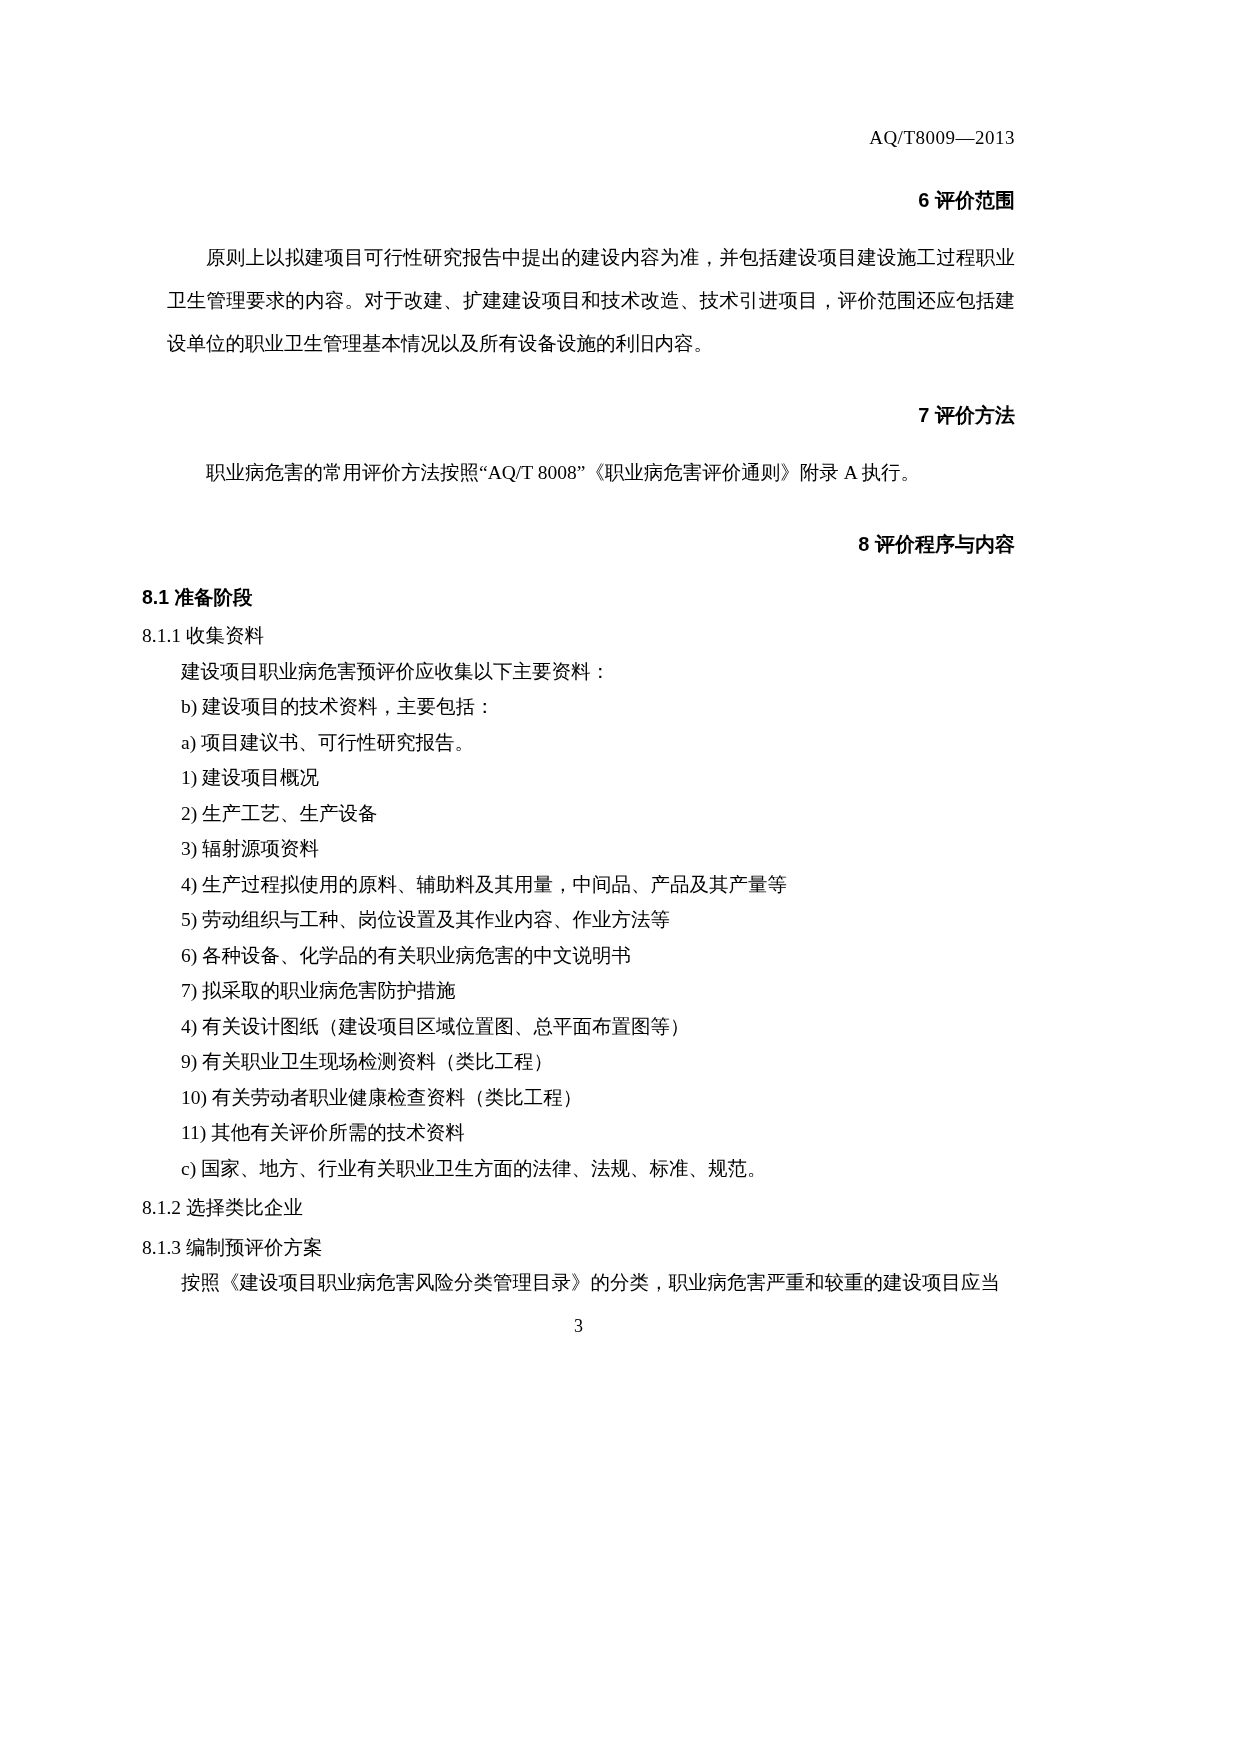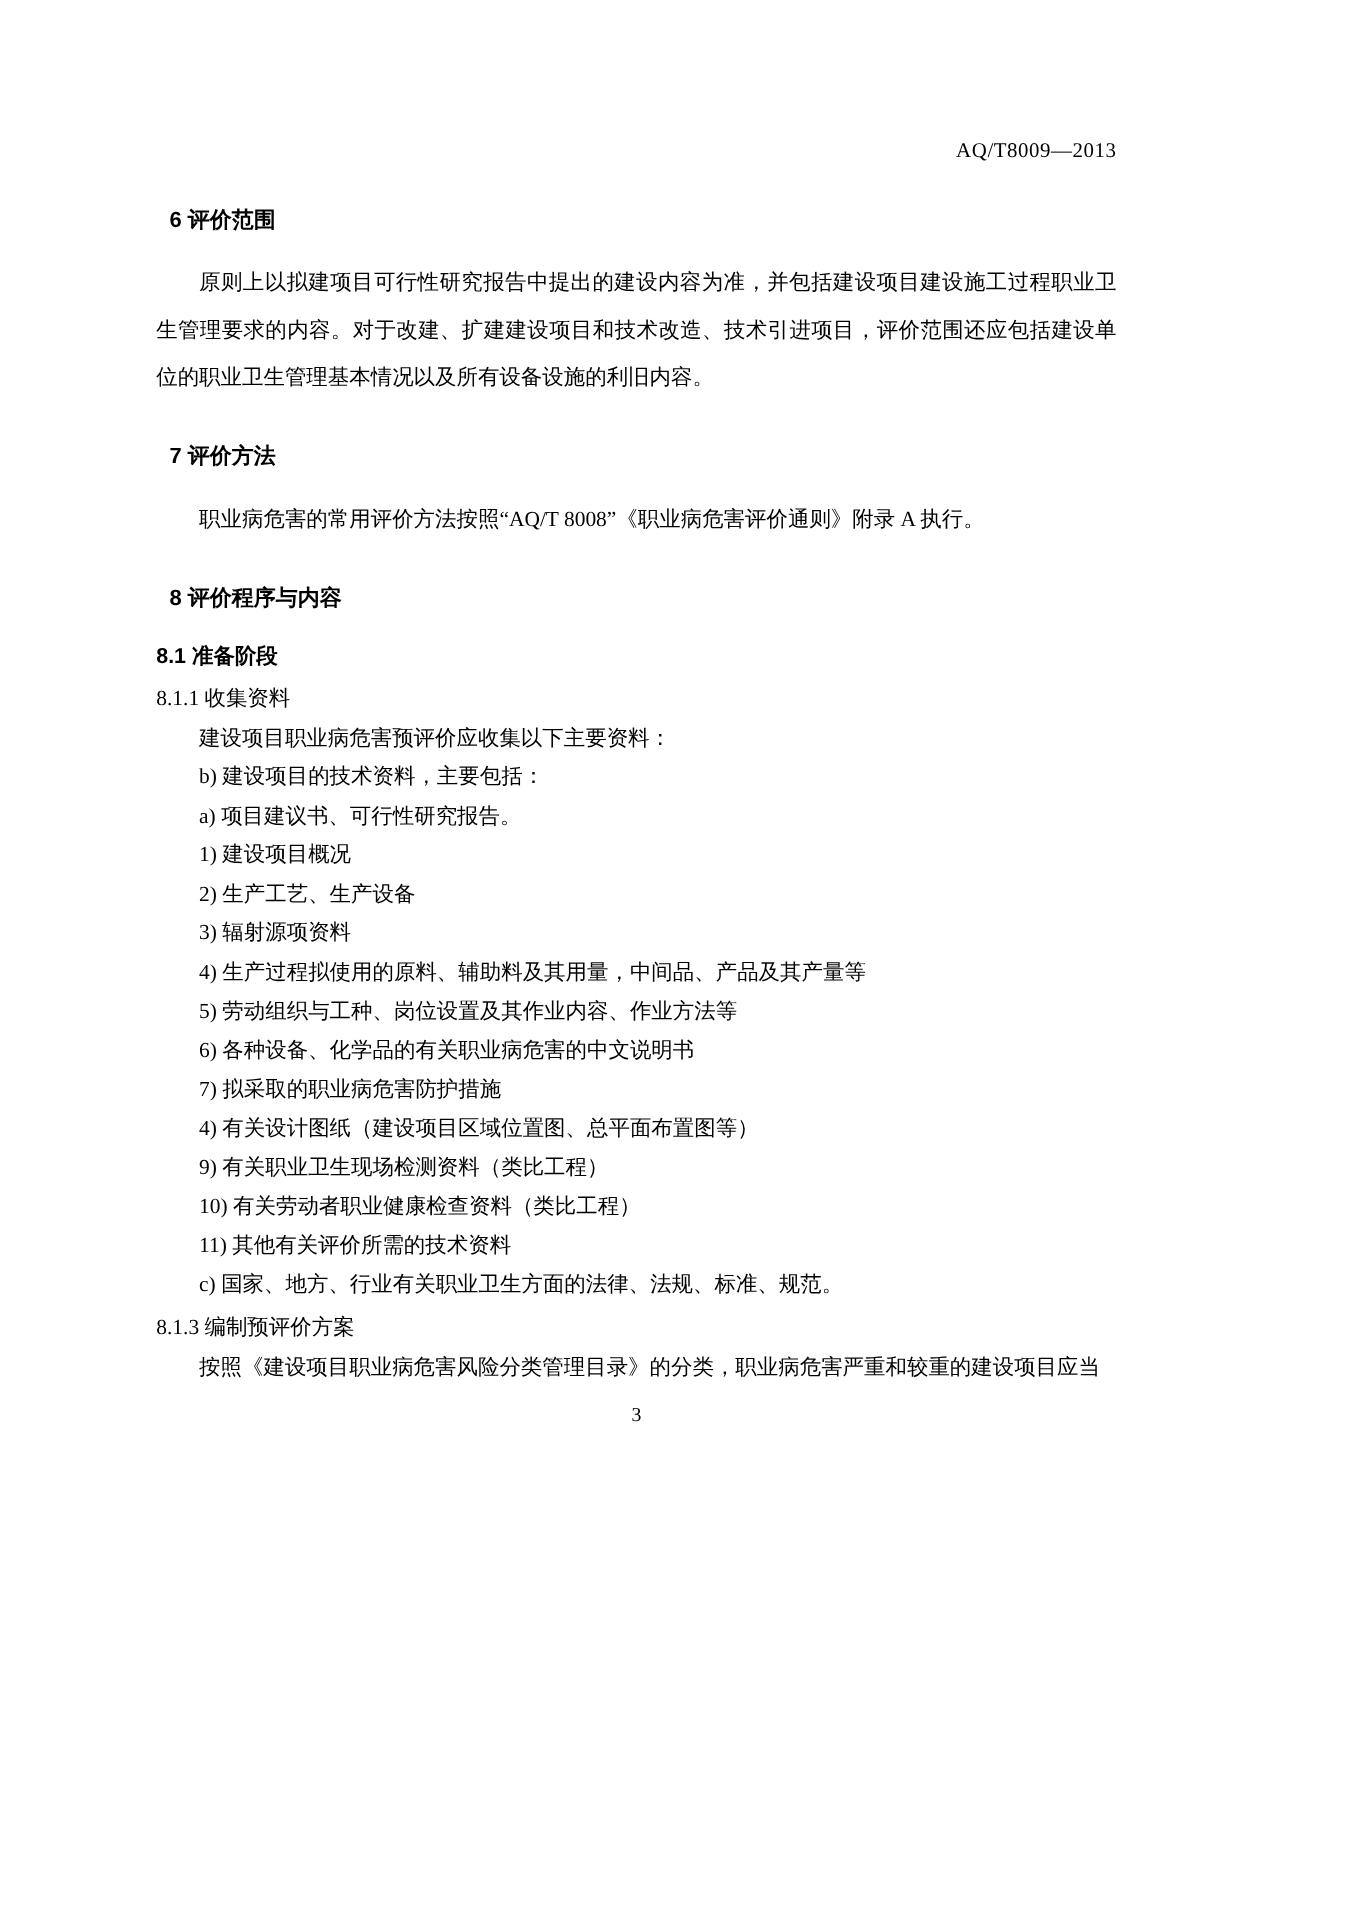--- a/index.html
+++ b/index.html
@@ -24,34 +24,35 @@
     font-size: 19px;
     line-height: 24px;
     letter-spacing: 0.5px;
   }
   h2.sec {
     font-family: "Liberation Sans", "DejaVu Sans", sans-serif;
     font-weight: bold;
     font-size: 20px;
     line-height: 28px;
     margin: 36px 0 22px 12px;
+    text-align: right;
   }
   h3.subsec {
     font-family: "Liberation Sans", "DejaVu Sans", sans-serif;
     font-weight: bold;
     font-size: 19.5px;
     line-height: 30px;
     margin: 24px 0 6px 0;
   }
   p { margin: 0; }
   .body {
     font-size: 19.5px;
     text-align: justify;
   }
-  .lh-wide { line-height: 43px; }
+  .lh-wide { line-height: 43px; margin-left: 25px; }
   .lh-norm { line-height: 35.5px; }
   .indent { text-indent: 2em; }
   .clause-title {
     font-size: 19.5px;
     line-height: 35.5px;
     margin-top: 4px;
     font-family: Liberation Serif, serif;
   }
   .page-number {
     text-align: center;
@@ -92,20 +93,21 @@
   <p class="body lh-norm indent">4) 生产过程拟使用的原料、辅助料及其用量，中间品、产品及其产量等</p>
   <p class="body lh-norm indent">5) 劳动组织与工种、岗位设置及其作业内容、作业方法等</p>
   <p class="body lh-norm indent">6) 各种设备、化学品的有关职业病危害的中文说明书</p>
   <p class="body lh-norm indent">7) 拟采取的职业病危害防护措施</p>
   <p class="body lh-norm indent">4) 有关设计图纸（建设项目区域位置图、总平面布置图等）</p>
   <p class="body lh-norm indent">9) 有关职业卫生现场检测资料（类比工程）</p>
   <p class="body lh-norm indent">10) 有关劳动者职业健康检查资料（类比工程）</p>
   <p class="body lh-norm indent">11) 其他有关评价所需的技术资料</p>
   <p class="body lh-norm indent">c) 国家、地方、行业有关职业卫生方面的法律、法规、标准、规范。</p>
 
+  <p class="body clause-title">8.1.2 选择类比企业</p>
 
 
   <p class="body clause-title">8.1.3 编制预评价方案</p>
 
   <p class="body lh-norm indent">按照《建设项目职业病危害风险分类管理目录》的分类，职业病危害严重和较重的建设项目应当</p>
 
   <div class="page-number">3</div>
 
 </div>
 

